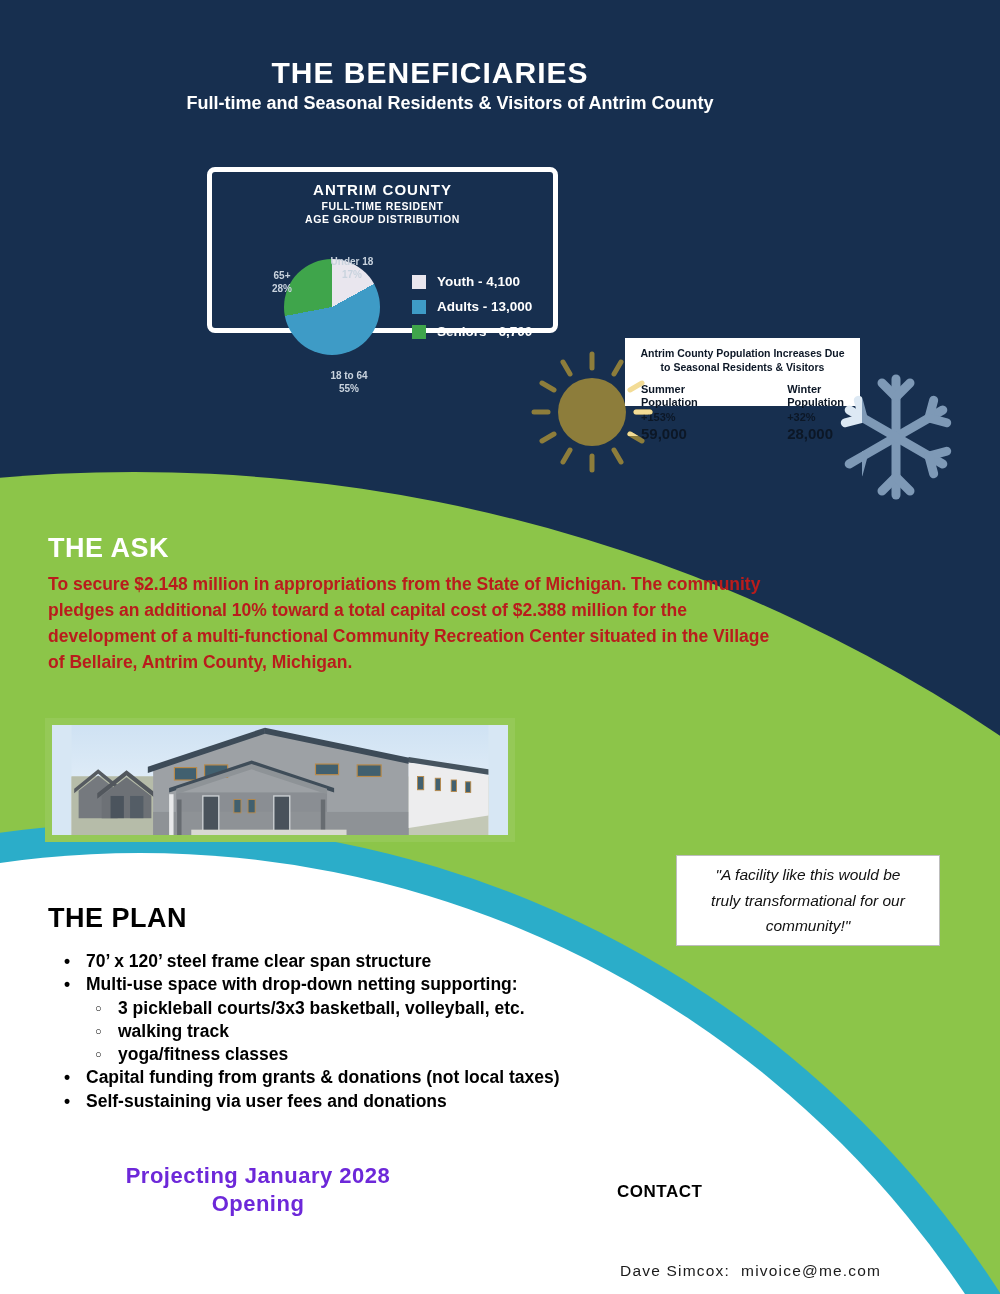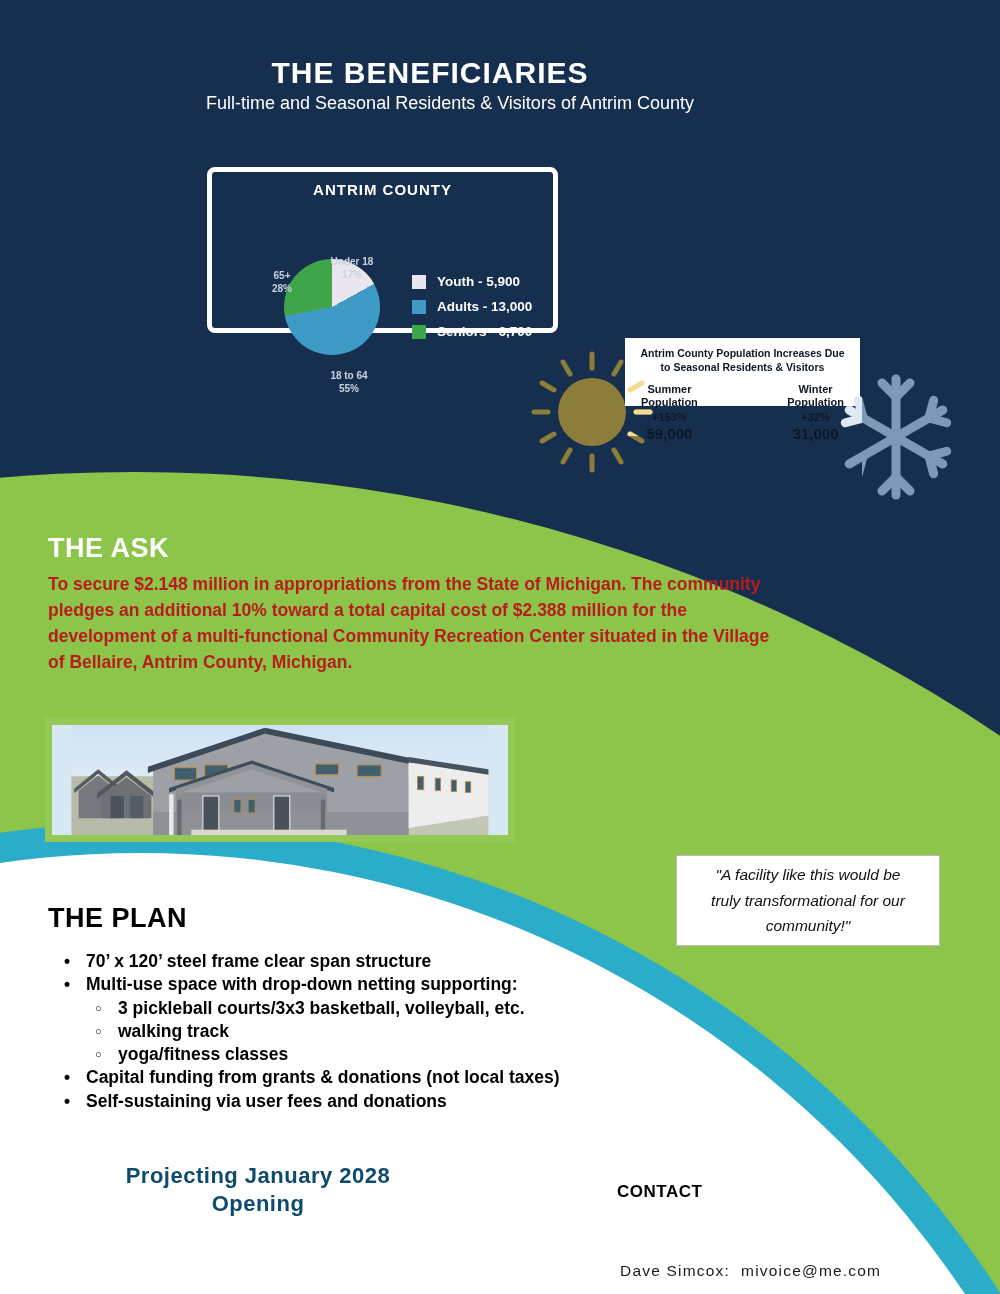--- a/index.html
+++ b/index.html
@@ -3,42 +3,42 @@
 <meta charset="utf-8">
 <style>
   html,body{margin:0;padding:0;background:#e8e8e8;}
   *{box-sizing:border-box;font-family:"Liberation Sans",sans-serif;}
   .page{position:relative;width:1000px;height:1294px;margin:0 auto;overflow:hidden;background:#fff;}
   .bg{position:absolute;left:0;top:0;width:1000px;height:1294px;}
   .abs{position:absolute;}
 
   
   .hero-title{left:0;top:56px;width:860px;text-align:center;color:#fff;font-size:30px;font-weight:bold;letter-spacing:1px;}
-  .hero-sub{left:0;top:93px;width:900px;text-align:center;color:#fff;font-size:18px;font-weight:normal;}
+  .hero-sub{left:0;top:93px;width:900px;text-align:center;color:#fff;font-size:18px;font-weight:bold;}
 
   
   .age-card{left:207px;top:167px;width:351px;height:166px;border:5px solid #fff;border-radius:8px;color:#fff;}
   .age-card .t1{margin-top:9px;text-align:center;font-size:15px;font-weight:bold;letter-spacing:1px;}
   .age-card .t2{text-align:center;font-size:10.5px;font-weight:bold;letter-spacing:.6px;line-height:1.25;margin-top:2px;}
   .pie{left:72px;top:87px;width:96px;height:96px;border-radius:50%;
        background:conic-gradient(#e9e6ee 0 17%,#3e9bc6 0 72%,#3fa54b 0 100%);}
   .slice-label{font-size:10px;font-weight:bold;color:#c9d3de;text-align:center;line-height:1.3;transform:translate(-50%,-50%);margin-top:12px;}
   .legend{left:200px;top:102px;display:flex;flex-direction:column;gap:10px;}
   .legend-row{display:flex;align-items:center;gap:11px;}
   .swatch{width:14px;height:14px;flex:0 0 14px;}
   .sw-youth{background:#e9e6ee;}
   .sw-adults{background:#3e9bc6;}
   .sw-seniors{background:#3fa54b;}
   .legend-row span{font-size:13.5px;font-weight:bold;color:#fff;}
 
   
   .pop-card{left:625px;top:338px;width:235px;height:68px;background:#fff;color:#0c1726;}
   .pop-title{margin:9px 14px 0;text-align:center;font-size:10.5px;font-weight:bold;line-height:1.3;}
   .pop-cols{display:flex;justify-content:space-between;padding:9px 16px 0;}
-  .pop-col{text-align:center;}
+  .pop-col{}
   .pop-name{font-size:11px;font-weight:bold;line-height:1.2;}
   .pop-pct{font-size:11px;font-weight:bold;margin-top:1px;}
   .pop-val{font-size:15px;font-weight:bold;margin-top:2px;}
 
   
   .ask-h{left:48px;top:533px;color:#fff;font-size:27px;font-weight:bold;letter-spacing:.5px;}
   .ask-p{left:48px;top:572px;width:735px;color:#b91c1c;font-size:17.5px;font-weight:bold;line-height:1.48;}
 
   
   .building{left:45px;top:718px;width:470px;height:124px;border:7px solid #95c957;background:#d7e7f4;}
@@ -52,21 +52,21 @@
   
   .plan-h{left:48px;top:903px;color:#000;font-size:27px;font-weight:bold;letter-spacing:.5px;}
   .plan-list{left:62px;top:950px;width:565px;list-style:none;margin:0;padding:0;}
   .plan-list li{position:relative;font-size:17.5px;font-weight:bold;color:#000;line-height:1.33;}
   .plan-list li.lvl1{padding-left:24px;}
   .plan-list li.lvl2{padding-left:56px;}
   .plan-list li.lvl1::before{content:"\2022";position:absolute;left:2px;}
   .plan-list li.lvl2::before{content:"\25CB";position:absolute;left:33px;font-size:11px;top:4px;}
 
   
-  .projection{left:88px;top:1162px;width:340px;text-align:center;color:#0c4a6e;font-size:22px;font-weight:bold;line-height:1.25;letter-spacing:.5px;}
+  .projection{left:88px;top:1162px;width:340px;text-align:center;color:#6d28d9;font-size:22px;font-weight:bold;line-height:1.25;letter-spacing:.5px;}
   .contact-h{left:617px;top:1182px;color:#000;font-size:17px;font-weight:bold;letter-spacing:.5px;}
   .contact-lines{left:620px;top:1212px;color:#1a1a1a;font-size:15.5px;line-height:1.5;letter-spacing:1.2px;white-space:pre;}
 
   .clip-a{clip-path:inset(0 0 38px 95px);}
   .snow-light{clip-path:inset(0 90px 76px 0);}
   .snow-steel-r{clip-path:inset(0 0 0 22px);}
   .snow-steel-b{clip-path:inset(74px 90px 0 0);}
 </style>
 </head>
 <body>
@@ -107,21 +107,21 @@
       <div class="pop-col">
         <div class="pop-name"><span>Summer</span><br>
         <span>Population</span></div>
         <div class="pop-pct">+153%</div>
         <div class="pop-val">59,000</div>
       </div>
       <div class="pop-col">
         <div class="pop-name"><span>Winter</span><br>
         <span>Population</span></div>
         <div class="pop-pct">+32%</div>
-        <div class="pop-val">31,000</div>
+        <div class="pop-val">28,000</div>
       </div>
     </div>
   </div>
 
   <svg class="abs clip-a" style="left:530px;top:350px;" width="124" height="124" viewBox="0 0 124 124">
     <g stroke="#f3dc96" stroke-width="5" stroke-linecap="round">
       <line x1="84" y1="24" x2="91" y2="12"></line>
         <line x1="100" y1="40" x2="112" y2="33"></line>
       <line x1="106" y1="62" x2="120" y2="62"></line>
         <line x1="100" y1="84" x2="112" y2="91"></line>
@@ -190,37 +190,41 @@
           <line x1="0" y1="-54" x2="0" y2="54"></line>
         </g>
       <g transform="rotate(120)">
           <line x1="0" y1="-54" x2="0" y2="54"></line>
         </g>
     </g>
   </svg>
 
   <div class="abs age-card">
     <div class="t1">ANTRIM COUNTY</div>
+    <div class="t2">
+      <span>FULL-TIME RESIDENT</span><br>
+      <span>AGE GROUP DISTRIBUTION</span>
+    </div>
     <div class="abs pie"></div>
     <div class="abs slice-label" style="left:140px;top:84px;">
       <span>Under 18</span><br>
       <span>17%</span>
     </div>
     <div class="abs slice-label" style="left:70px;top:98px;">
       <span>65+</span><br>
       <span>28%</span>
     </div>
     <div class="abs slice-label" style="left:137px;top:198px;">
       <span>18 to 64</span><br>
       <span>55%</span>
     </div>
     <div class="abs legend">
       <div class="legend-row">
         <div class="swatch sw-youth"></div>
-        <span>Youth - 5,900</span>
+        <span>Youth - 4,100</span>
       </div>
       <div class="legend-row">
         <div class="swatch sw-adults"></div>
         <span>Adults - 13,000</span>
       </div>
       <div class="legend-row">
         <div class="swatch sw-seniors"></div>
         <span>Seniors - 6,700</span>
       </div>
     </div>

